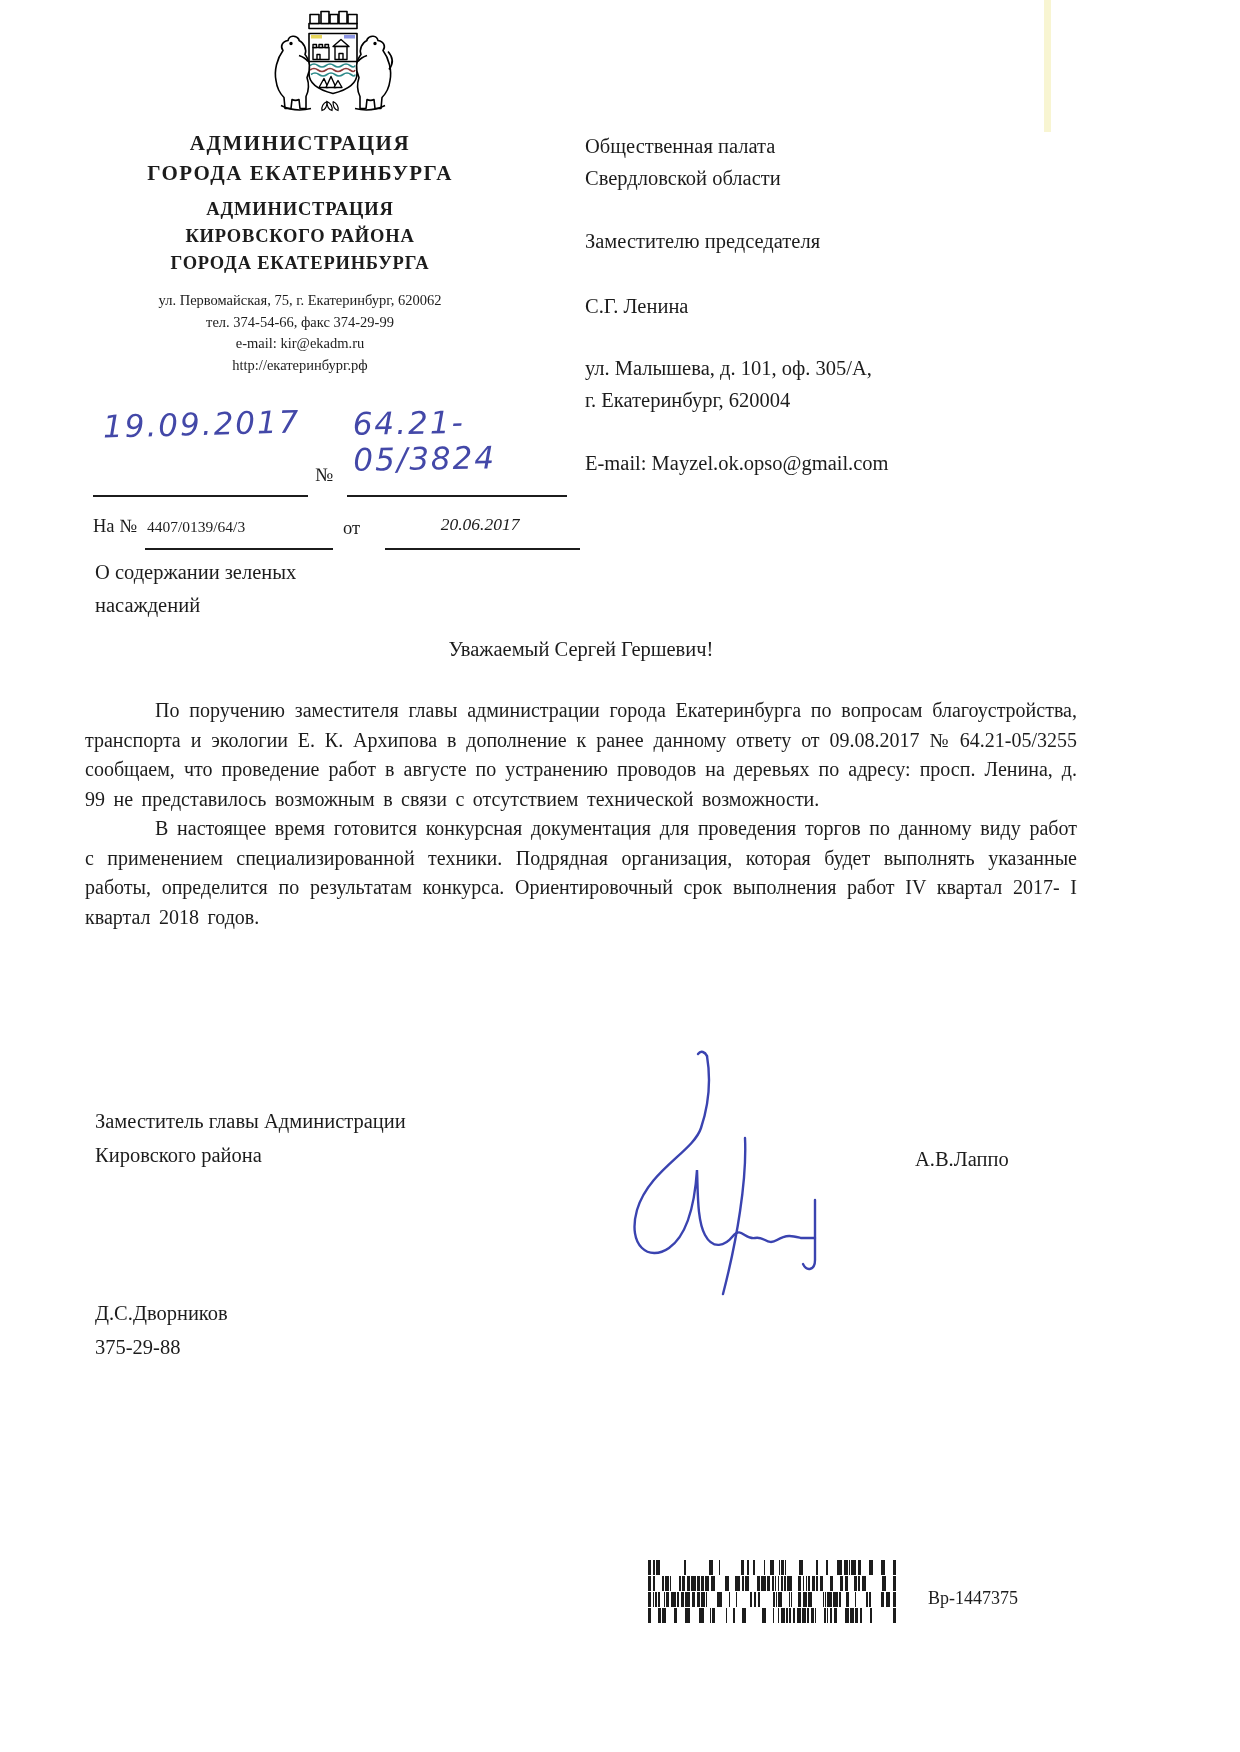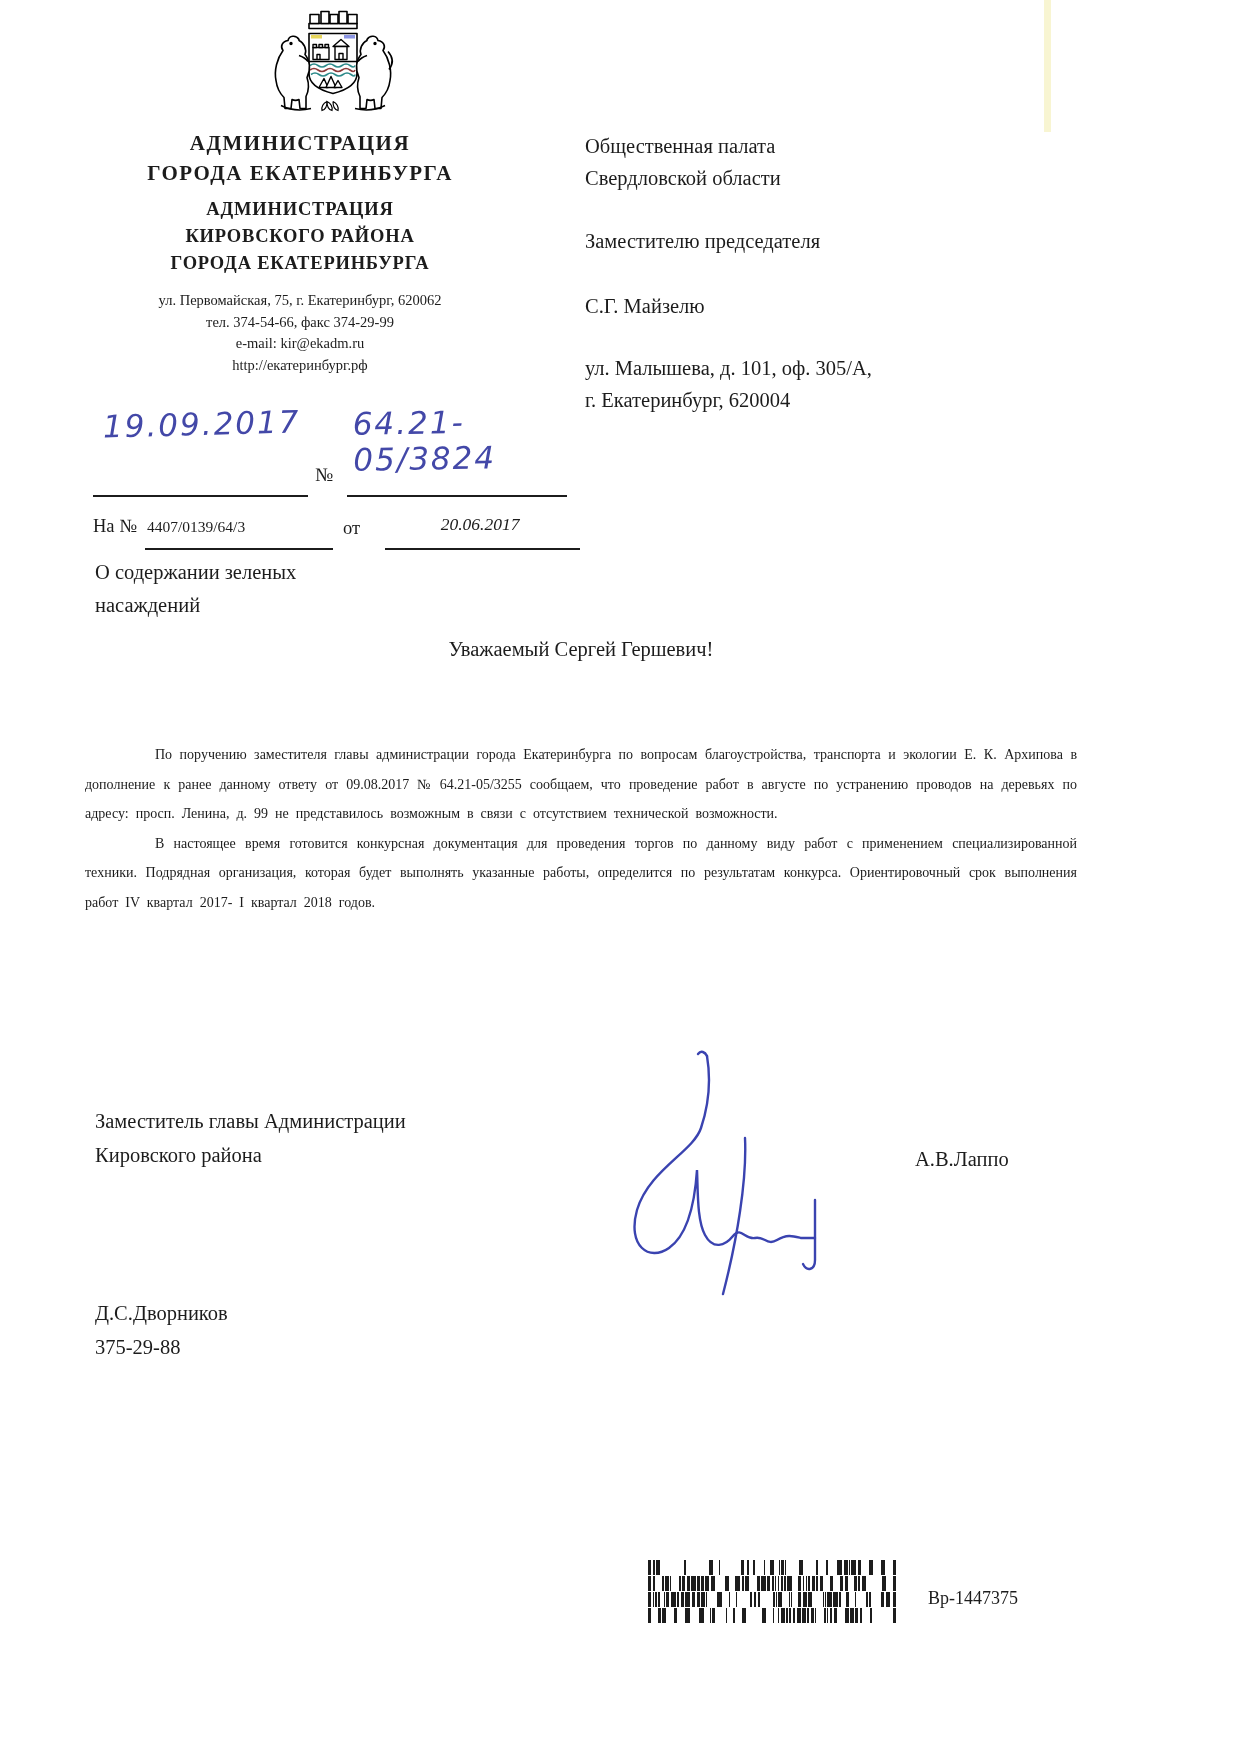--- a/index.html
+++ b/index.html
@@ -50,21 +50,21 @@
   .ul-b2{left:300px;top:40px;width:195px;}
   
   .subject{left:95px;top:556px;width:330px;font-size:20.5px;line-height:33px;}
   
   .recipient{left:585px;top:130px;width:470px;font-size:20.5px;line-height:32px;}
   .recipient .gap31{margin-top:31px;}
   .recipient .gap33{margin-top:33px;}
   .recipient .gap30{margin-top:30px;}
   
   .salutation{left:85px;top:638px;width:992px;text-align:center;font-size:20.5px;}
-  .body-text{left:85px;top:696px;width:992px;font-size:14px;line-height:29.5px;margin-top:44px;}
+  .body-text{left:85px;top:696px;width:992px;font-size:20px;line-height:29.5px;}
   .body-text p{margin:0;text-indent:70px;text-align:justify;word-spacing:3.5px;}
   
   .sign-position{left:95px;top:1104px;width:480px;font-size:20.5px;line-height:34px;}
   .signer-name{left:915px;top:1148px;font-size:20.5px;}
   .signature-svg{left:595px;top:1048px;}
   
   .executor{left:95px;top:1296px;width:300px;font-size:20.5px;line-height:34px;}
   .barcode{left:648px;top:1560px;width:250px;height:64px;}
   .barcode-label{left:928px;top:1588px;font-size:18px;text-align:right;}
   .scan-artifact{left:1044px;top:0px;width:7px;height:132px;background:#f3ecad;opacity:.55;}
@@ -177,23 +177,24 @@
 
   <div class="abs subject">
     <div>О содержании зеленых</div>
     <div>насаждений</div>
   </div>
 
   <div class="abs recipient">
     <div>Общественная палата</div>
     <div>Свердловской области</div>
     <div class="gap31">Заместителю председателя</div>
-    <div class="gap33">С.Г. Майзелю</div>
+    <div class="gap33">С.Г. Ленина</div>
     <div class="gap30">ул. Малышева, д. 101, оф. 305/А,</div>
     <div>г. Екатеринбург, 620004</div>
+    <div class="gap31">E-mail: Mayzel.ok.opso@gmail.com</div>
   </div>
 
   <div class="abs salutation">Уважаемый Сергей Гершевич!</div>
 
   <div class="abs body-text">
     <p>По поручению заместителя главы администрации города Екатеринбурга по вопросам благоустройства, транспорта и экологии Е. К. Архипова в дополнение к ранее данному ответу от 09.08.2017 № 64.21-05/3255 сообщаем, что проведение работ в августе по устранению проводов на деревьях по адресу: просп. Ленина, д. 99 не представилось возможным в связи с отсутствием технической возможности.</p>
     <p>В настоящее время готовится конкурсная документация для проведения торгов по данному виду работ с применением специализированной техники. Подрядная организация, которая будет выполнять указанные работы, определится по результатам конкурса. Ориентировочный срок выполнения работ IV квартал 2017- I квартал 2018 годов.</p>
   </div>
 
   <div class="abs sign-position">

